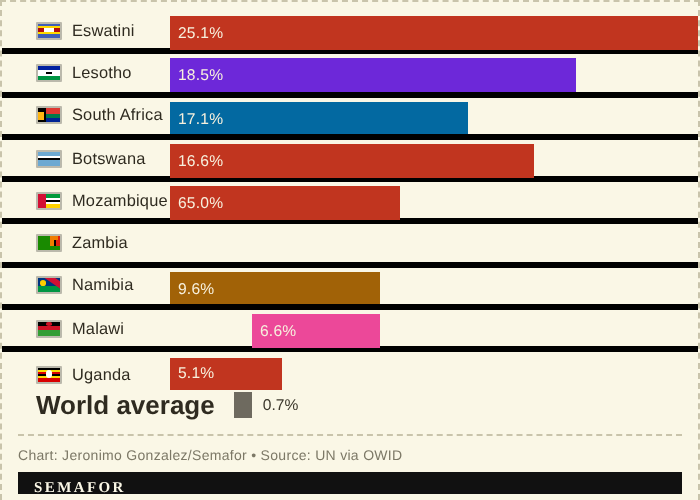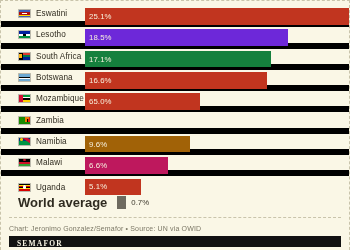--- a/index.html
+++ b/index.html
@@ -28,21 +28,21 @@
     left: 0;
     right: 0;
   }
 
   .row {
     position: relative;
     display: flex;
     align-items: center;
     height: 21.3px;
     padding-left: 17px;
-    border-bottom: 6px solid #000000;
+    border-bottom: 3px solid #000000;
   }
   .row:last-of-type { border-bottom: none; }
 
   .flag {
     width: 13px;
     height: 9px;
     flex: 0 0 13px;
     position: relative;
     overflow: hidden;
     border: 0.5px solid rgba(0,0,0,0.25);
@@ -192,21 +192,21 @@
         <span class="flag">
           <i style="top: 0%; left: 0%; width: 100%; height: 33%; background: rgb(222, 56, 49);"></i>
           <i style="top: 33%; left: 0%; width: 100%; height: 34%; background: rgb(255, 255, 255);"></i>
           <i style="top: 67%; left: 0%; width: 100%; height: 33%; background: rgb(0, 35, 149);"></i>
           <i style="top: 33%; left: 0%; width: 100%; height: 34%; background: rgb(0, 122, 77);"></i>
           <i style="top: 0%; left: 0%; width: 38%; height: 100%; background: rgb(0, 0, 0);"></i>
           <i style="top: 20%; left: 0%; width: 24%; height: 60%; background: rgb(255, 182, 18);"></i>
         </span>
         <span class="country-label">South Africa</span>
         <div class="bar-track">
-          <div class="bar" style="width: 186px; background: #15803d;">
+          <div class="bar" style="width: 149px; background: #0369a1;">
             <span class="bar-value">17.1%</span>
           </div>
         </div>
       </div>
       <div class="row">
         <span class="flag">
           <i style="top: 0%; left: 0%; width: 100%; height: 38%; background: rgb(109, 169, 210);"></i>
           <i style="top: 38%; left: 0%; width: 100%; height: 8%; background: rgb(255, 255, 255);"></i>
           <i style="top: 46%; left: 0%; width: 100%; height: 12%; background: rgb(0, 0, 0);"></i>
           <i style="top: 58%; left: 0%; width: 100%; height: 8%; background: rgb(255, 255, 255);"></i>
@@ -261,21 +261,21 @@
       </div>
       <div class="row">
         <span class="flag">
           <i style="top: 0%; left: 0%; width: 100%; height: 34%; background: rgb(0, 0, 0);"></i>
           <i style="top: 34%; left: 0%; width: 100%; height: 33%; background: rgb(206, 17, 38);"></i>
           <i style="top: 67%; left: 0%; width: 100%; height: 33%; background: rgb(51, 158, 53);"></i>
           <i style="top: 4%; left: 33%; width: 34%; height: 26%; background: rgb(206, 17, 38); border-radius: 50%;"></i>
         </span>
         <span class="country-label">Malawi</span>
         <div class="bar-track">
-          <div class="bar" style="width: 83px; background: #be185d;">
+          <div class="bar" style="width: 64px; background: #ec4899; margin-left: 41px;">
             <span class="bar-value">6.6%</span>
           </div>
         </div>
       </div>
       <div class="row">
         <span class="flag">
           <i style="top: 0%; left: 0%; width: 100%; height: 17%; background: rgb(0, 0, 0);"></i>
           <i style="top: 17%; left: 0%; width: 100%; height: 16%; background: rgb(252, 220, 4);"></i>
           <i style="top: 33%; left: 0%; width: 100%; height: 17%; background: rgb(217, 0, 0);"></i>
           <i style="top: 50%; left: 0%; width: 100%; height: 17%; background: rgb(0, 0, 0);"></i>

